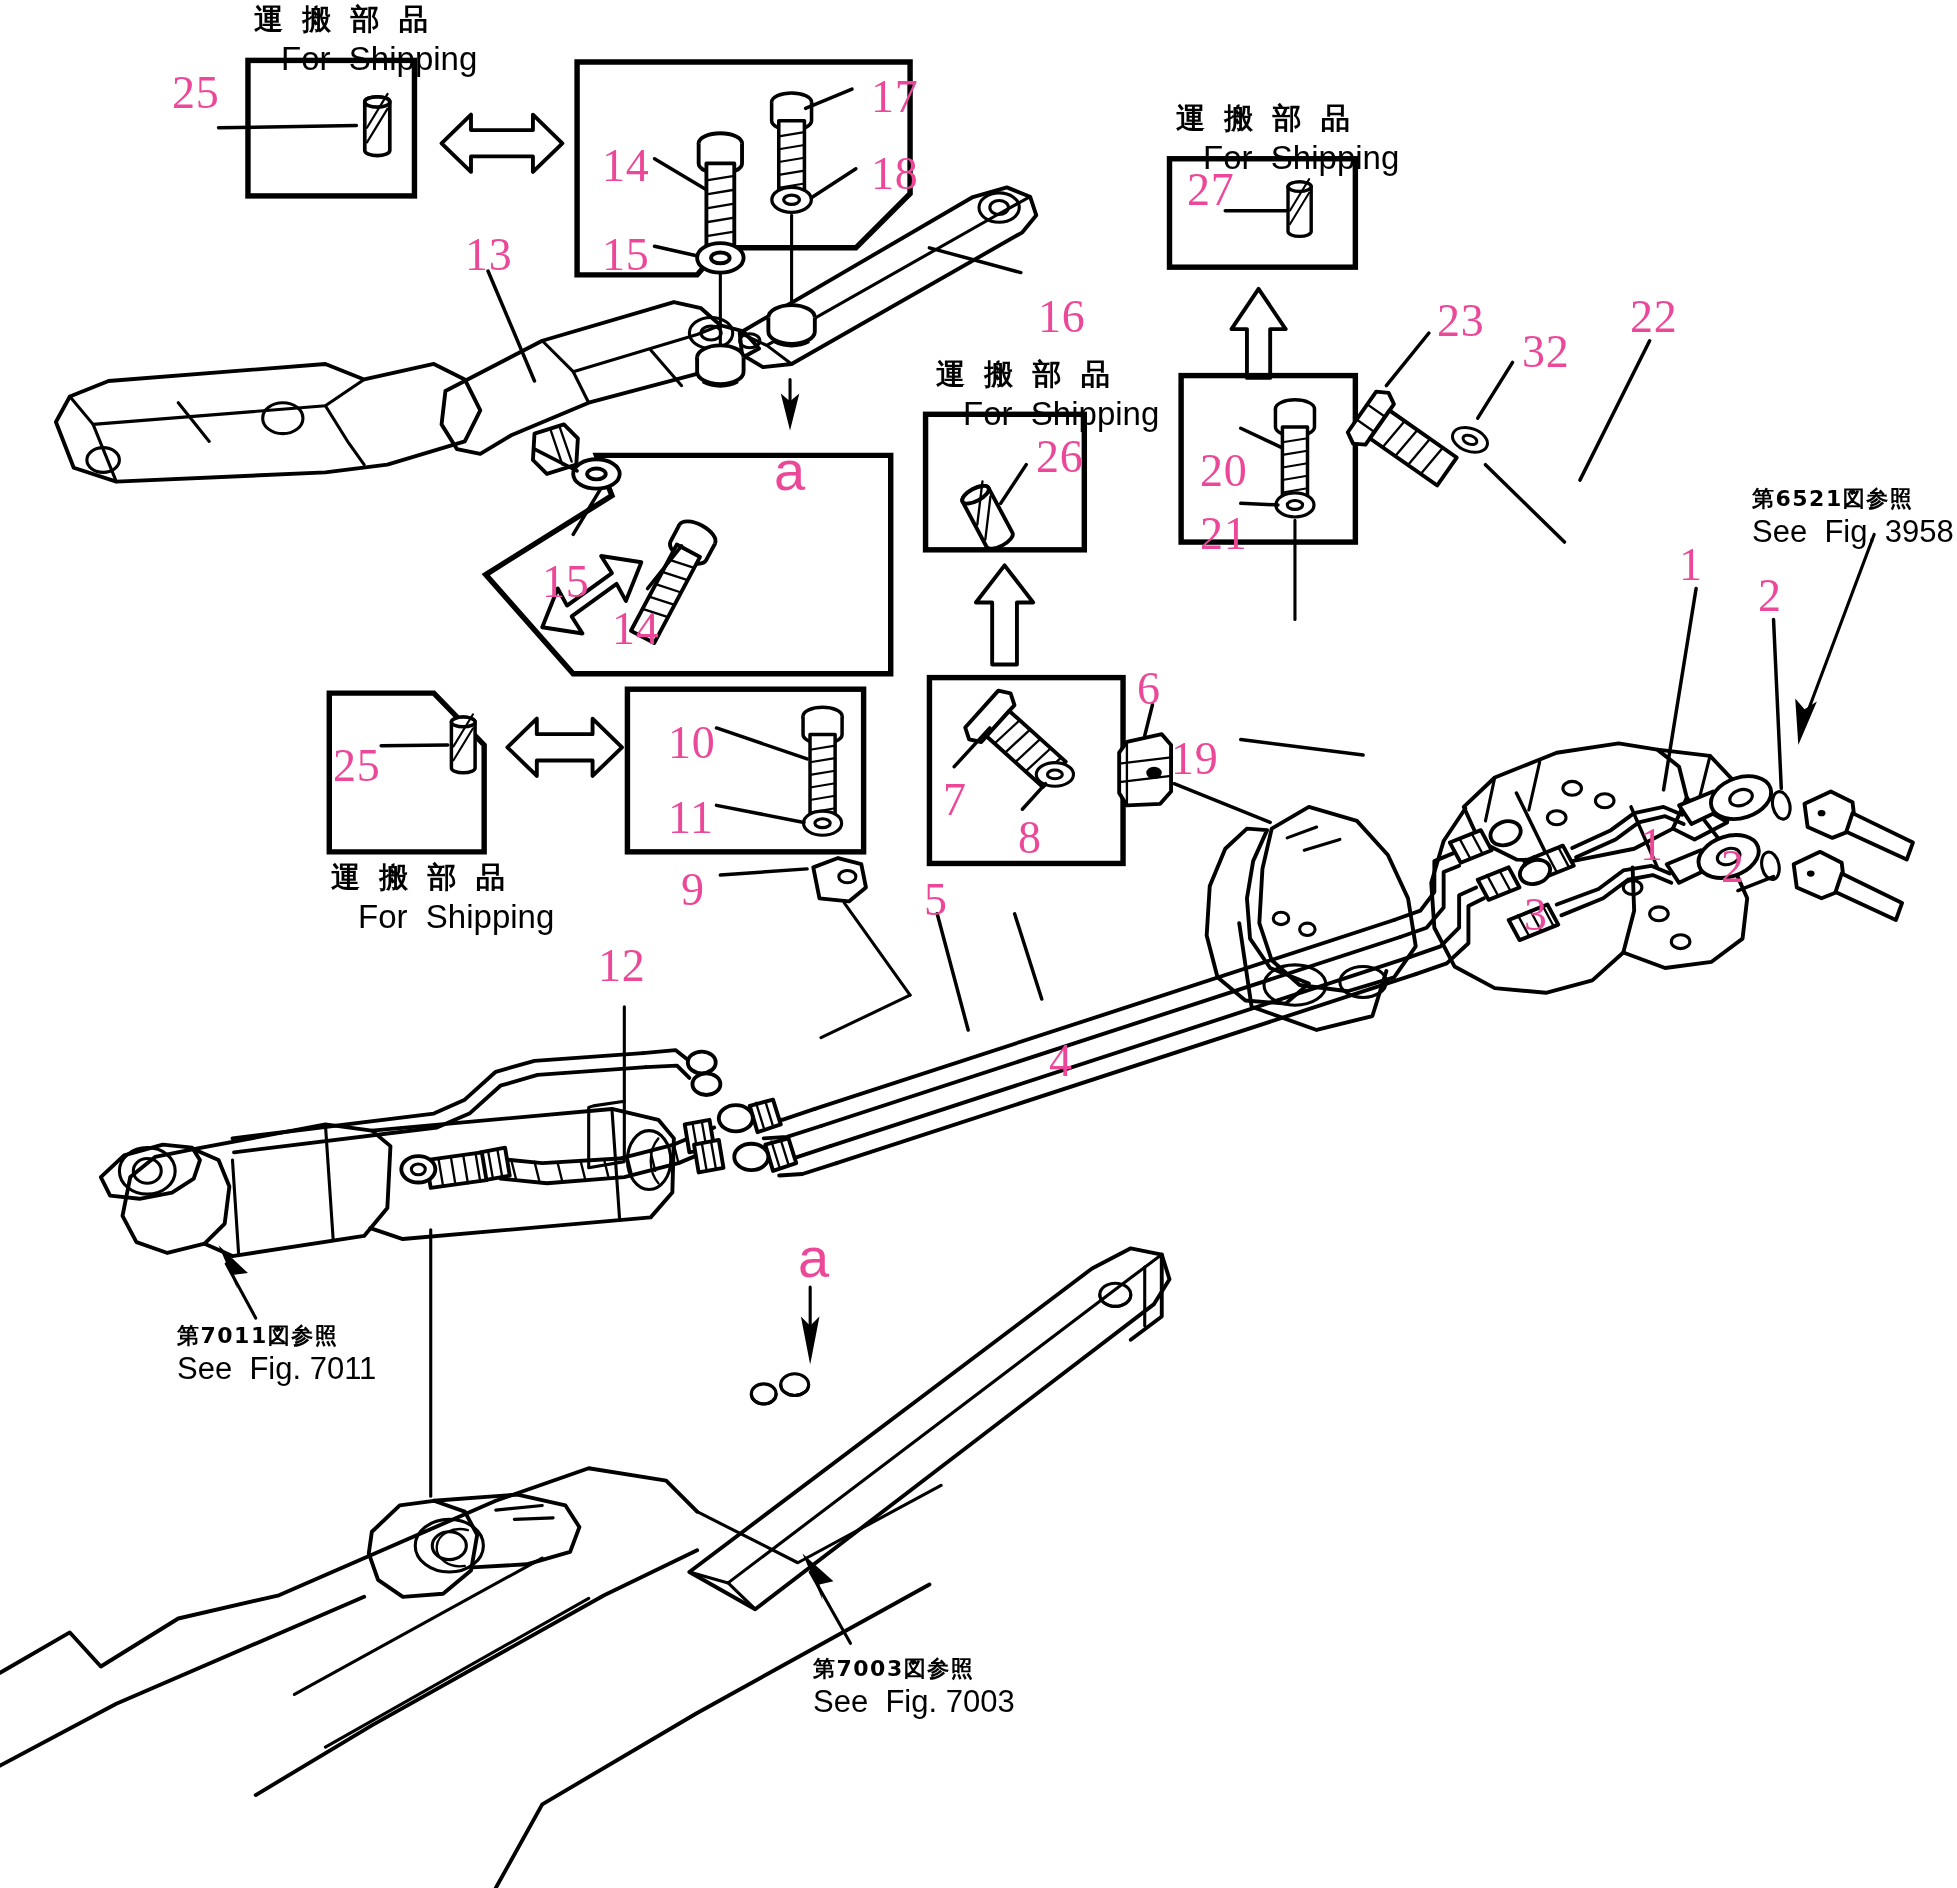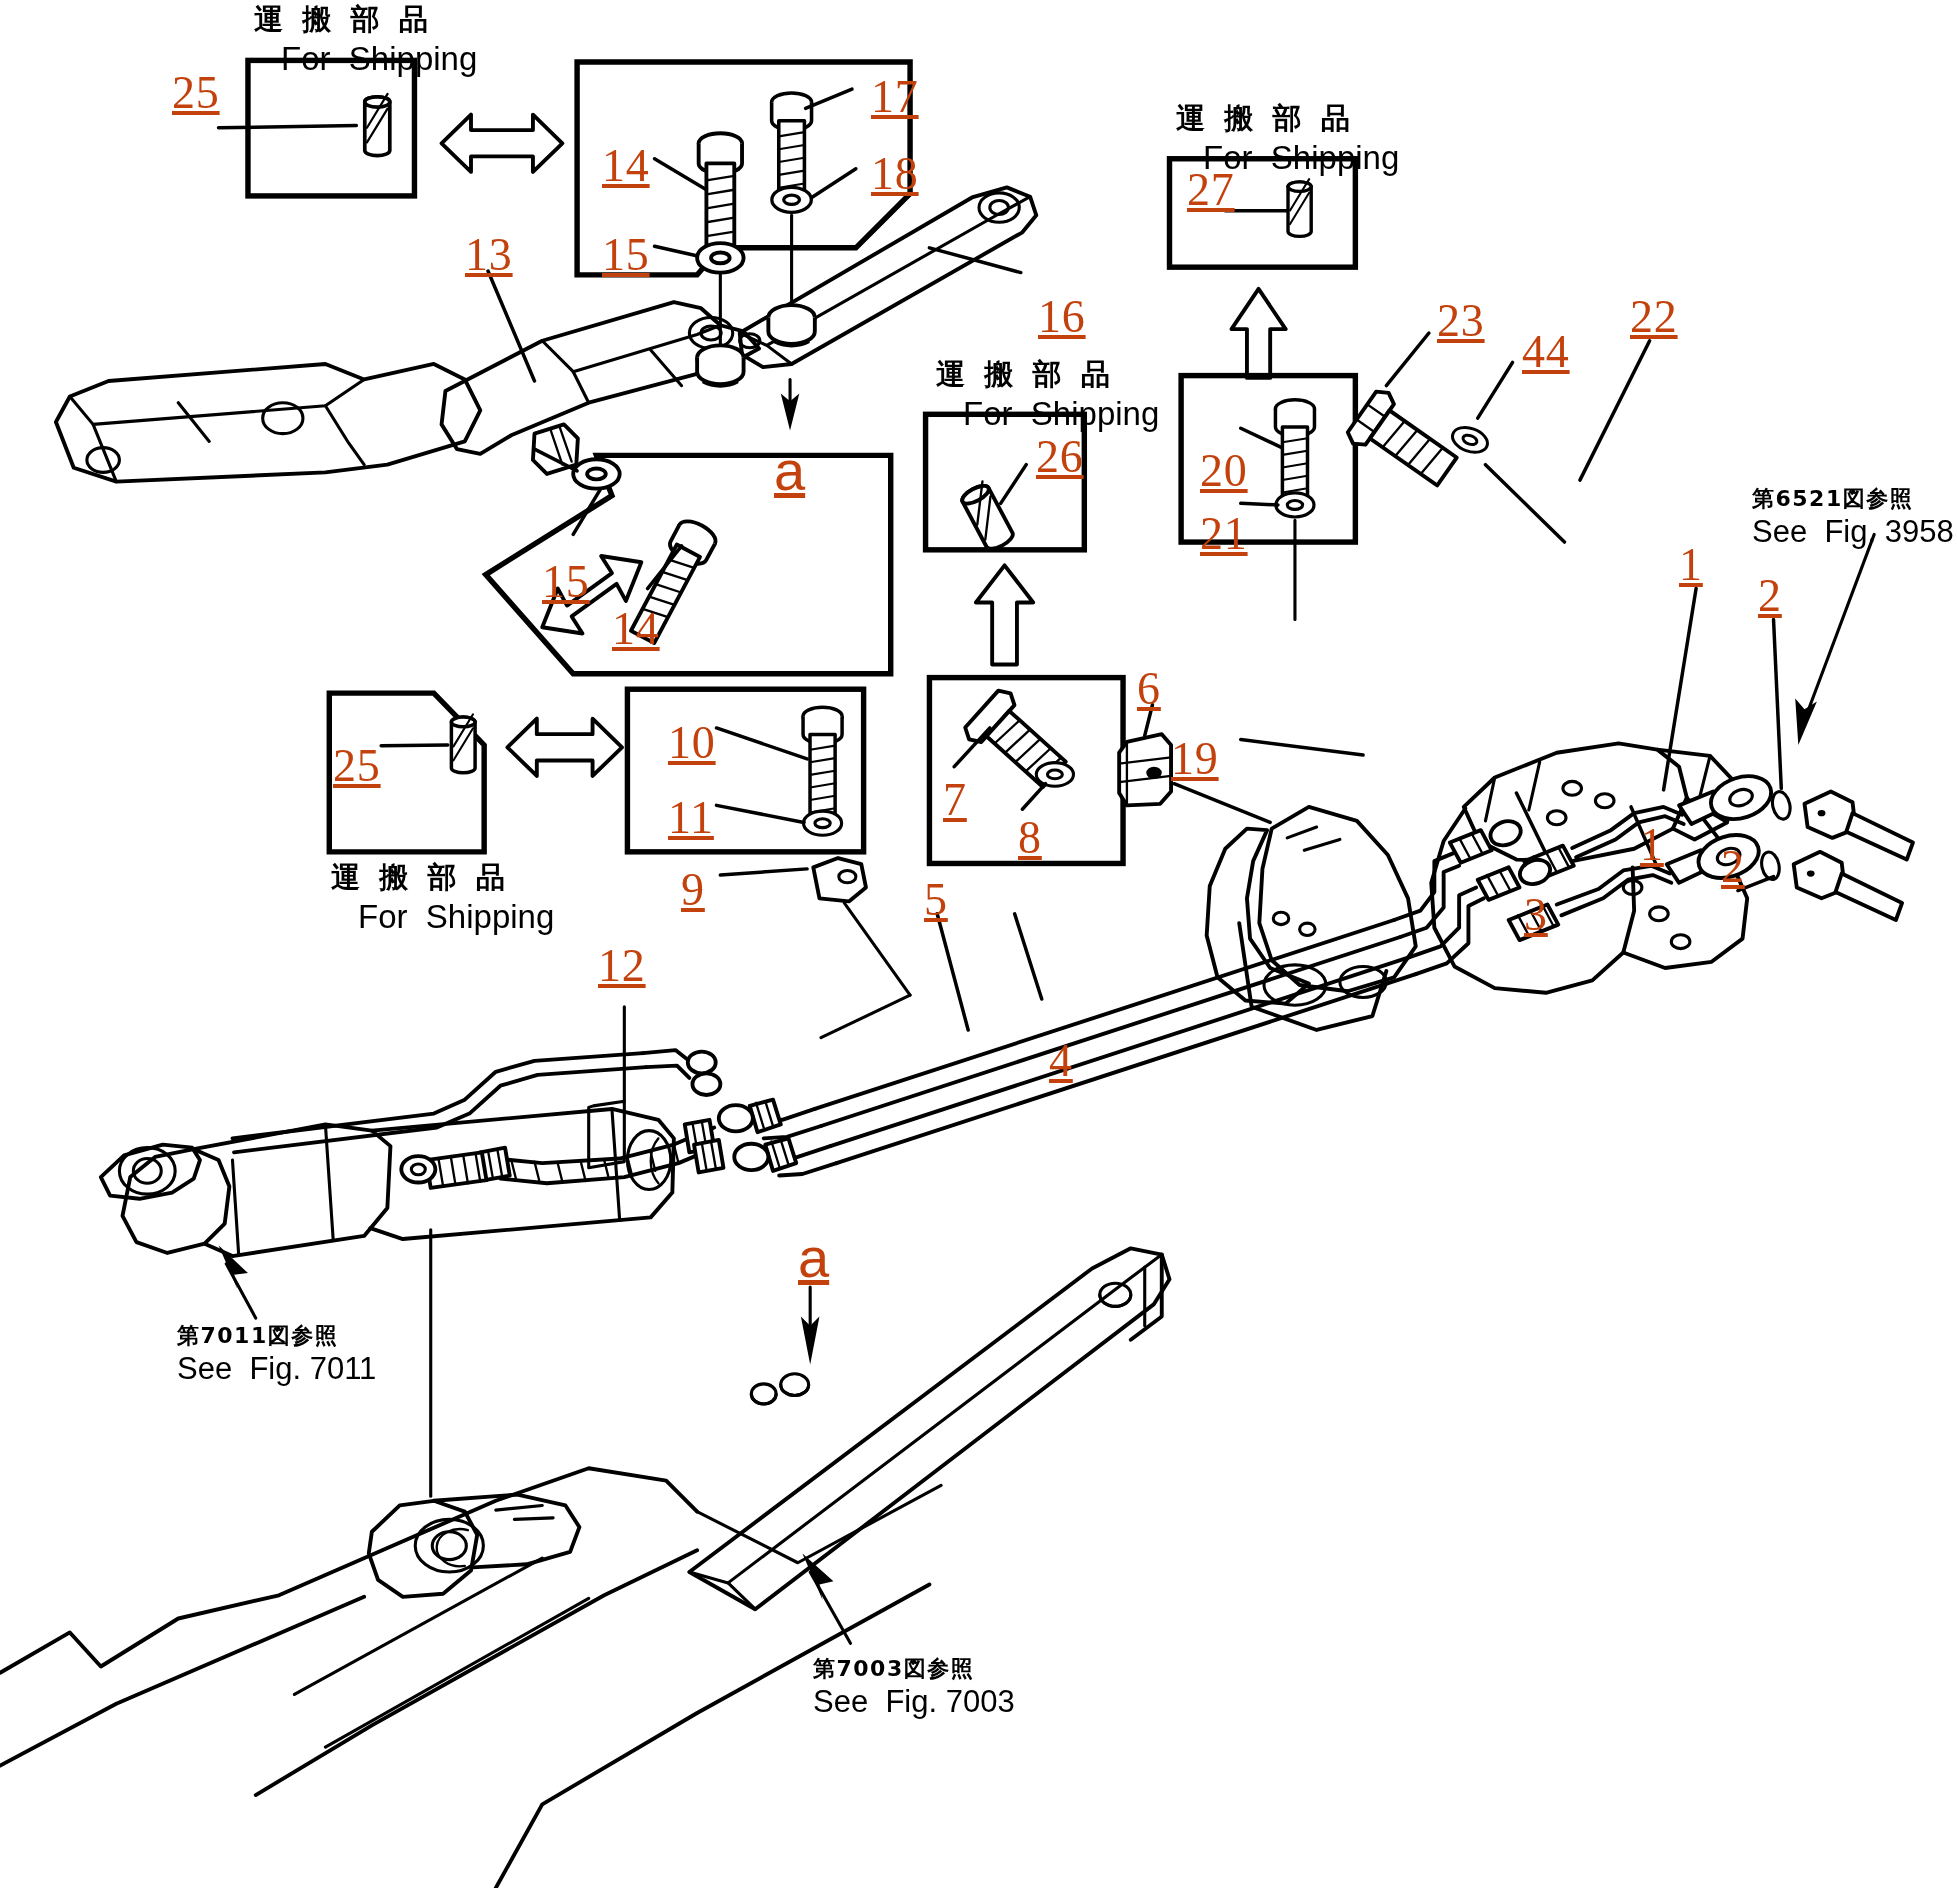--- a/index.html
+++ b/index.html
@@ -20,25 +20,24 @@
   }
   #art {
     position: absolute;
     left: 0; top: 0;
     width: 1958px;
     height: 1888px;
   }
   .lbl {
     position: absolute;
     font-family: "Liberation Serif", serif;
-    color: #c2410c;
+    color: #ec4899;
     white-space: pre;
     line-height: 1;
     user-select: none;
-    text-decoration: underline;
   }
   .num {
     font-size: 46px;
     letter-spacing: 0.8px;
   }
   .italic-a {
     font-size: 56px;
     font-style: normal;
     font-family: "Liberation Sans", sans-serif;
     font-weight: 400;
@@ -510,21 +509,21 @@
   <div class="lbl num" style="left:871px; top:74px;">17</div>
   <div class="lbl num" style="left:871px; top:151px;">18</div>
   <div class="lbl num" style="left:465px;  top:232px;">13</div>
   <div class="lbl num" style="left:1038px; top:294px;">16</div>
   <div class="lbl italic-a" style="left:774px; top:443px;">a</div>
   <div class="lbl num" style="left:1036px; top:434px;">26</div>
   <div class="lbl num" style="left:1187px; top:167px;">27</div>
   <div class="lbl num" style="left:1200px; top:448px;">20</div>
   <div class="lbl num" style="left:1200px; top:511px;">21</div>
   <div class="lbl num" style="left:1437px; top:298px;">23</div>
-  <div class="lbl num" style="left:1522px; top:329px;">44</div>
+  <div class="lbl num" style="left:1522px; top:329px;">32</div>
   <div class="lbl num" style="left:1630px; top:294px;">22</div>
   <div class="lbl num" style="left:542px;  top:559px;">15</div>
   <div class="lbl num" style="left:612px;  top:606px;">14</div>
   <div class="lbl num" style="left:333px;  top:743px;">25</div>
   <div class="lbl num" style="left:668px;  top:720px;">10</div>
   <div class="lbl num" style="left:668px;  top:795px;">11</div>
   <div class="lbl num" style="left:943px; top:777px;">7</div>
   <div class="lbl num" style="left:1018px; top:815px;">8</div>
   <div class="lbl num" style="left:1137px; top:666px;">6</div>
   <div class="lbl num" style="left:1171px; top:736px;">19</div>

